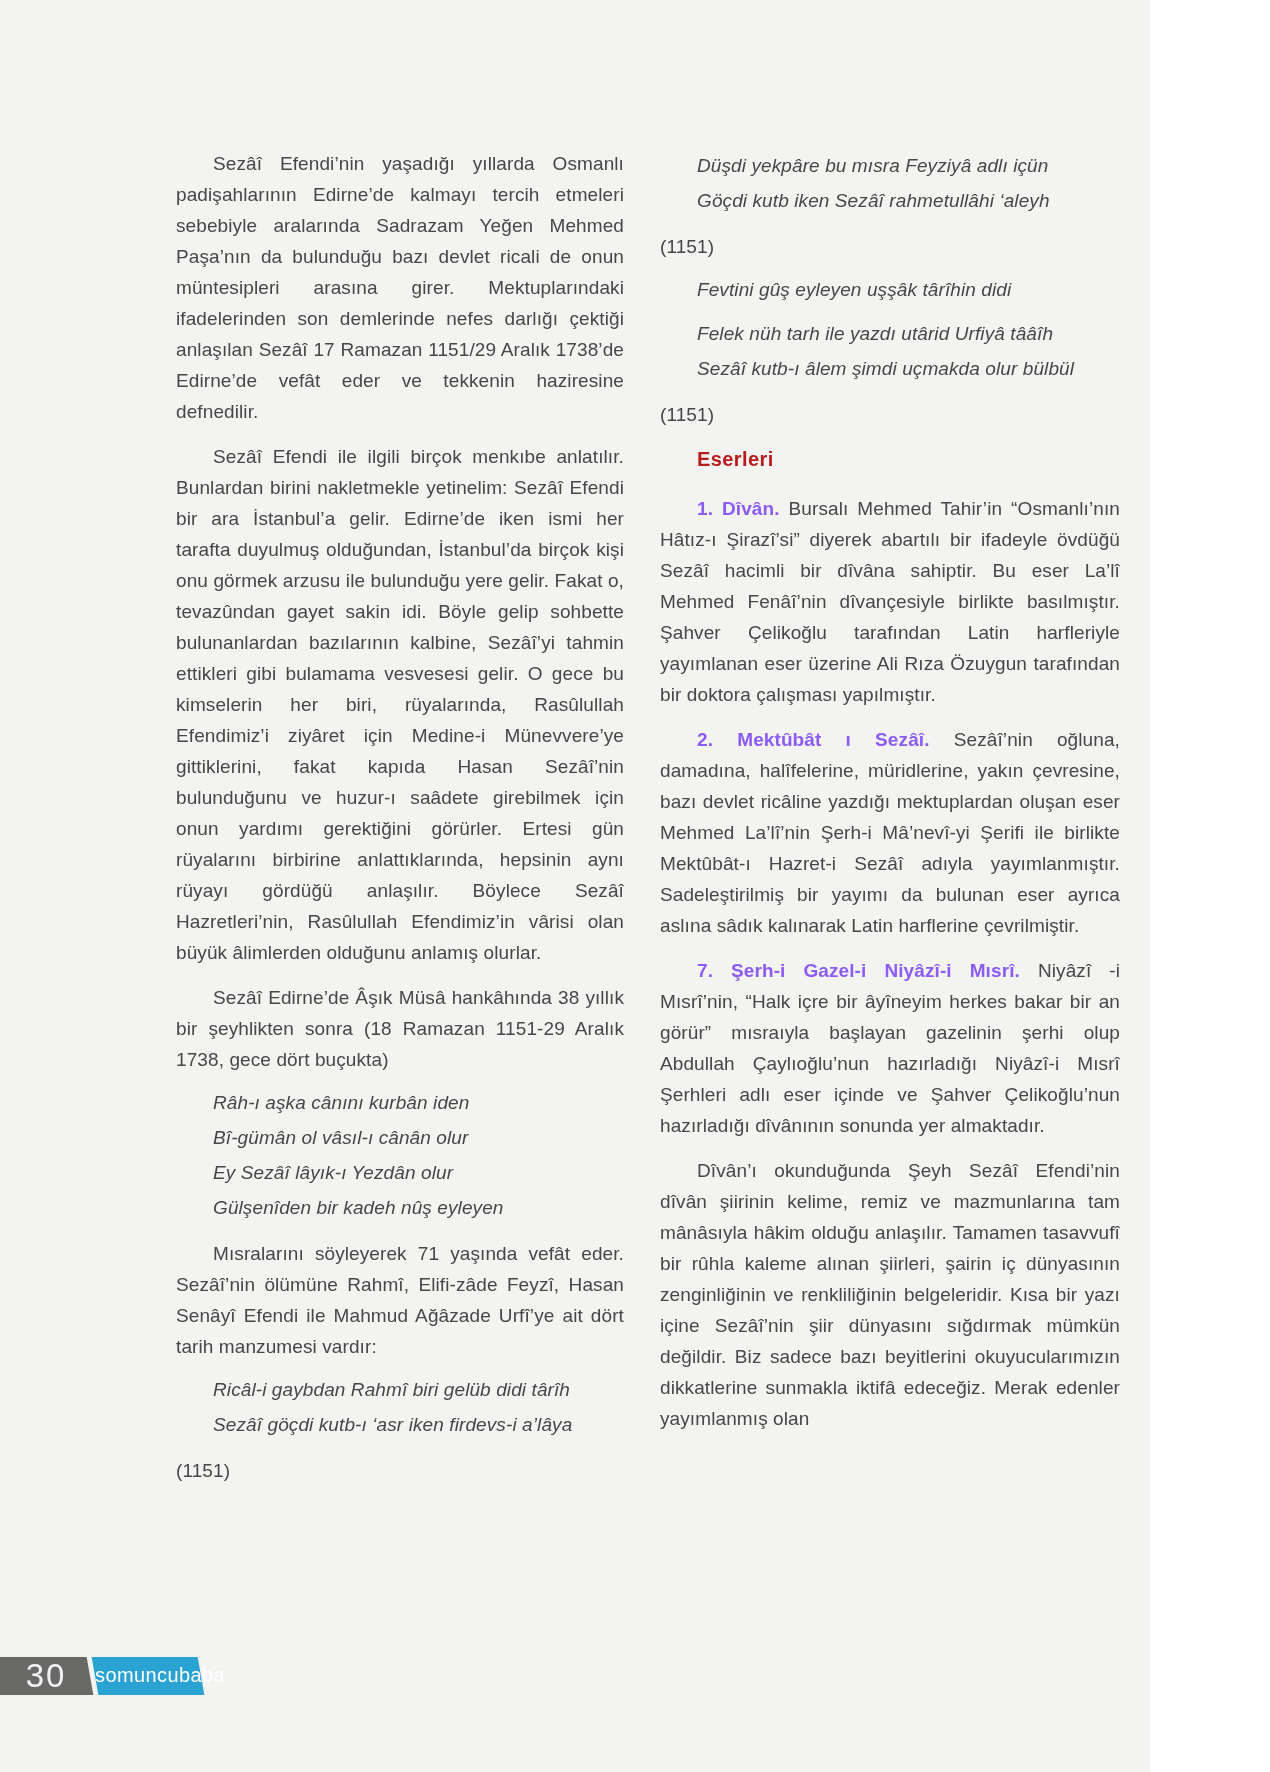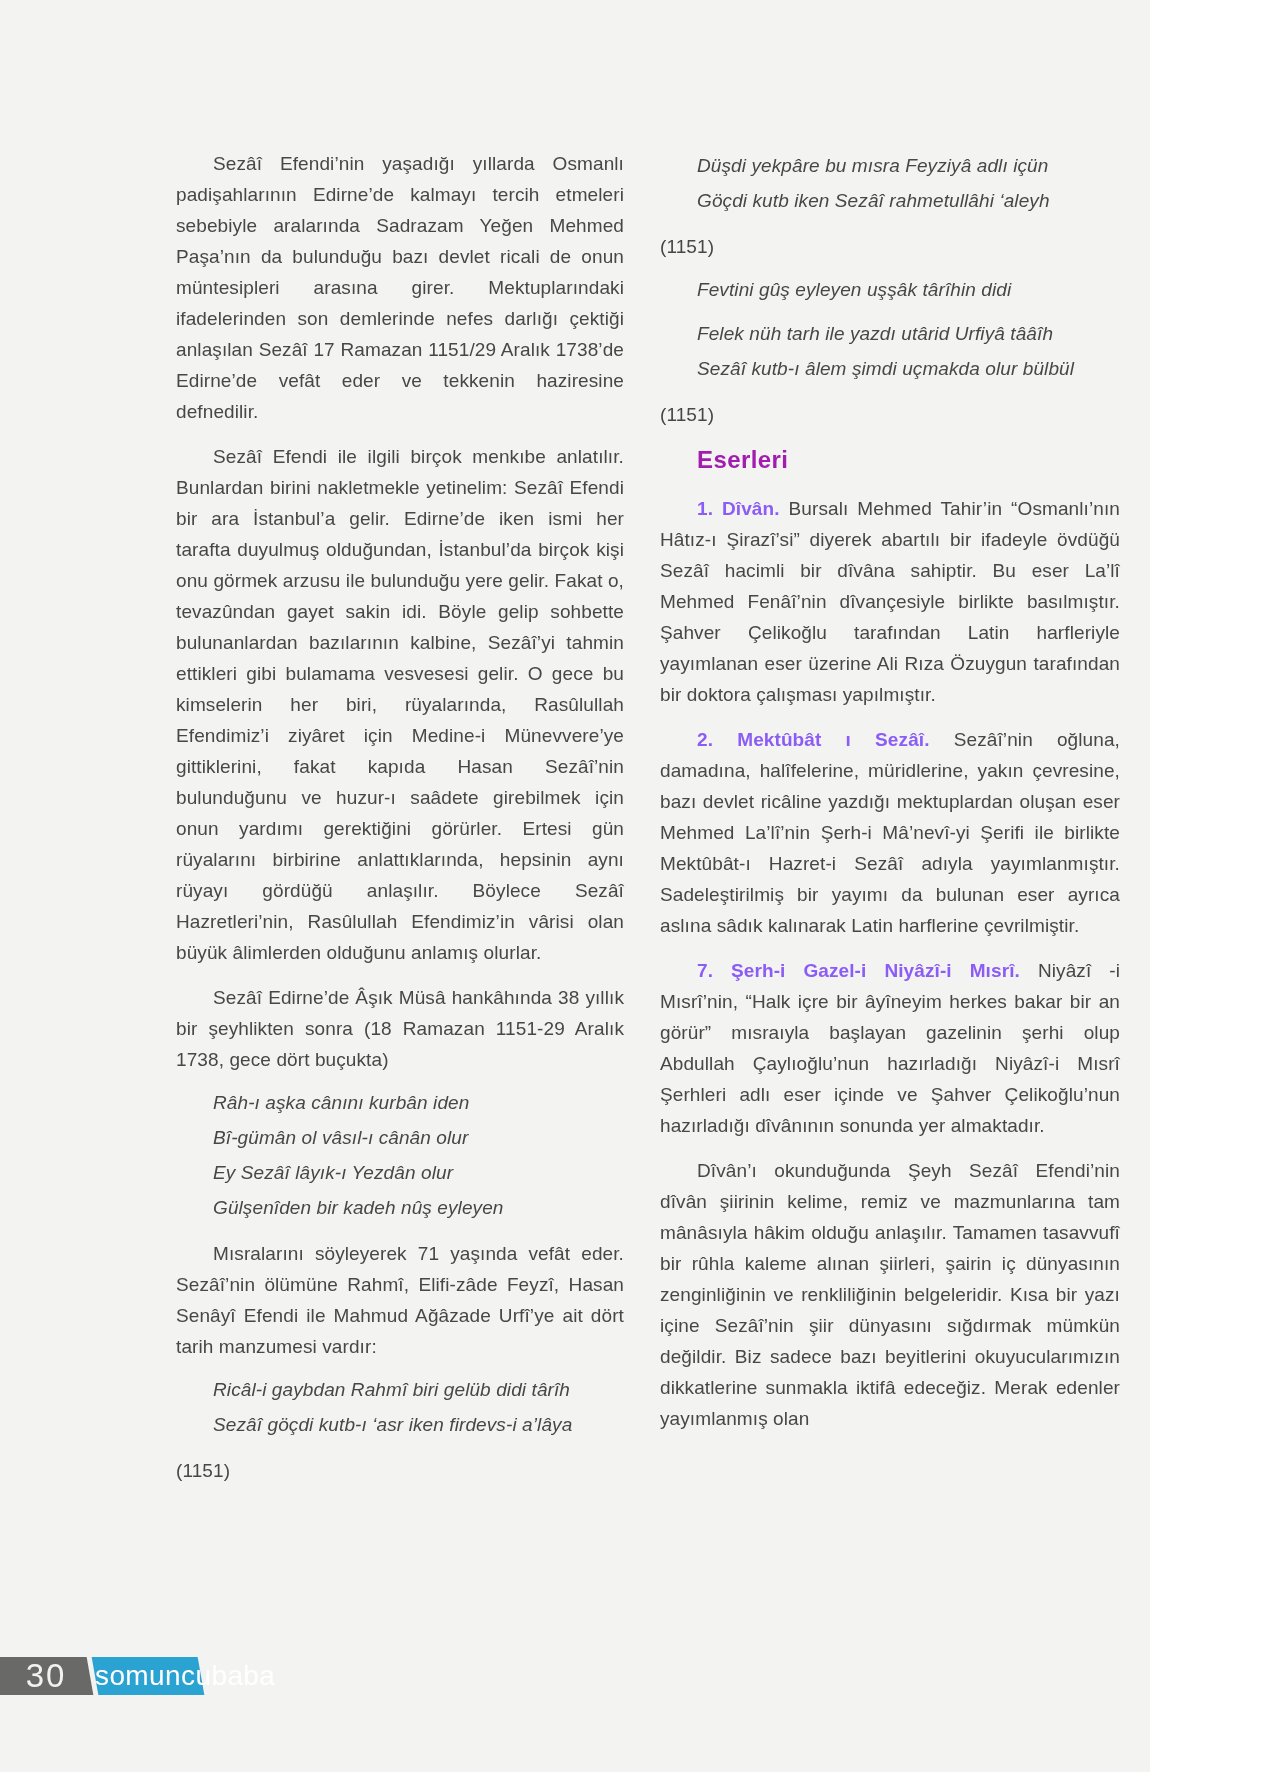--- a/index.html
+++ b/index.html
@@ -17,37 +17,37 @@
   }
   .col { text-align:justify; font-size:19px; line-height:31px; font-weight:300; letter-spacing:0.1px; }
   .col-left  { width:448px; }
   .col-right { width:460px; }
   p { margin:0; }
   .para { margin:0 0 14px 0; text-indent:37px; }
   .verse { margin:4px 0 16px 37px; }
   .verse-line { font-style:italic; line-height:28px; margin:0 0 7px 0; text-align:left; }
   .ref { margin:0 0 14px 0; text-align:left; }
   .works-heading {
-    font-weight:bold; color:#a21caf; font-size:24px;
+    font-weight:bold; color:#b91c1c; font-size:20px;
     margin:8px 0 18px 37px; letter-spacing:0.4px;
   }
   .lead { font-weight:bold; color:#8b5cf6; }
   
   .shape { position:absolute; top:1657px; height:38px; transform:skewX(10deg); }
   .shape-gray { left:-10px; width:100px; background:#696967; }
   .shape-blue { left:95px;  width:106px; background:#2aa2d2; }
   .page-number {
     position:absolute; top:1657px; left:0; width:92px; height:38px;
     line-height:38px; text-align:center;
     color:#f2f2f2; font-size:33px; letter-spacing:2px; font-weight:300;
   }
   .brand {
     position:absolute; top:1657px; left:95px; width:106px; height:38px;
     line-height:37px; text-align:center;
-    color:#ffffff; font-size:28px; letter-spacing:0.4px; font-weight:300;
+    color:#ffffff; font-size:20px; letter-spacing:0.4px; font-weight:300;
   }
 </style>
 </head>
 <body>
 
 <div class="page">
 
   <div class="content">
 
     <div class="col col-left">

